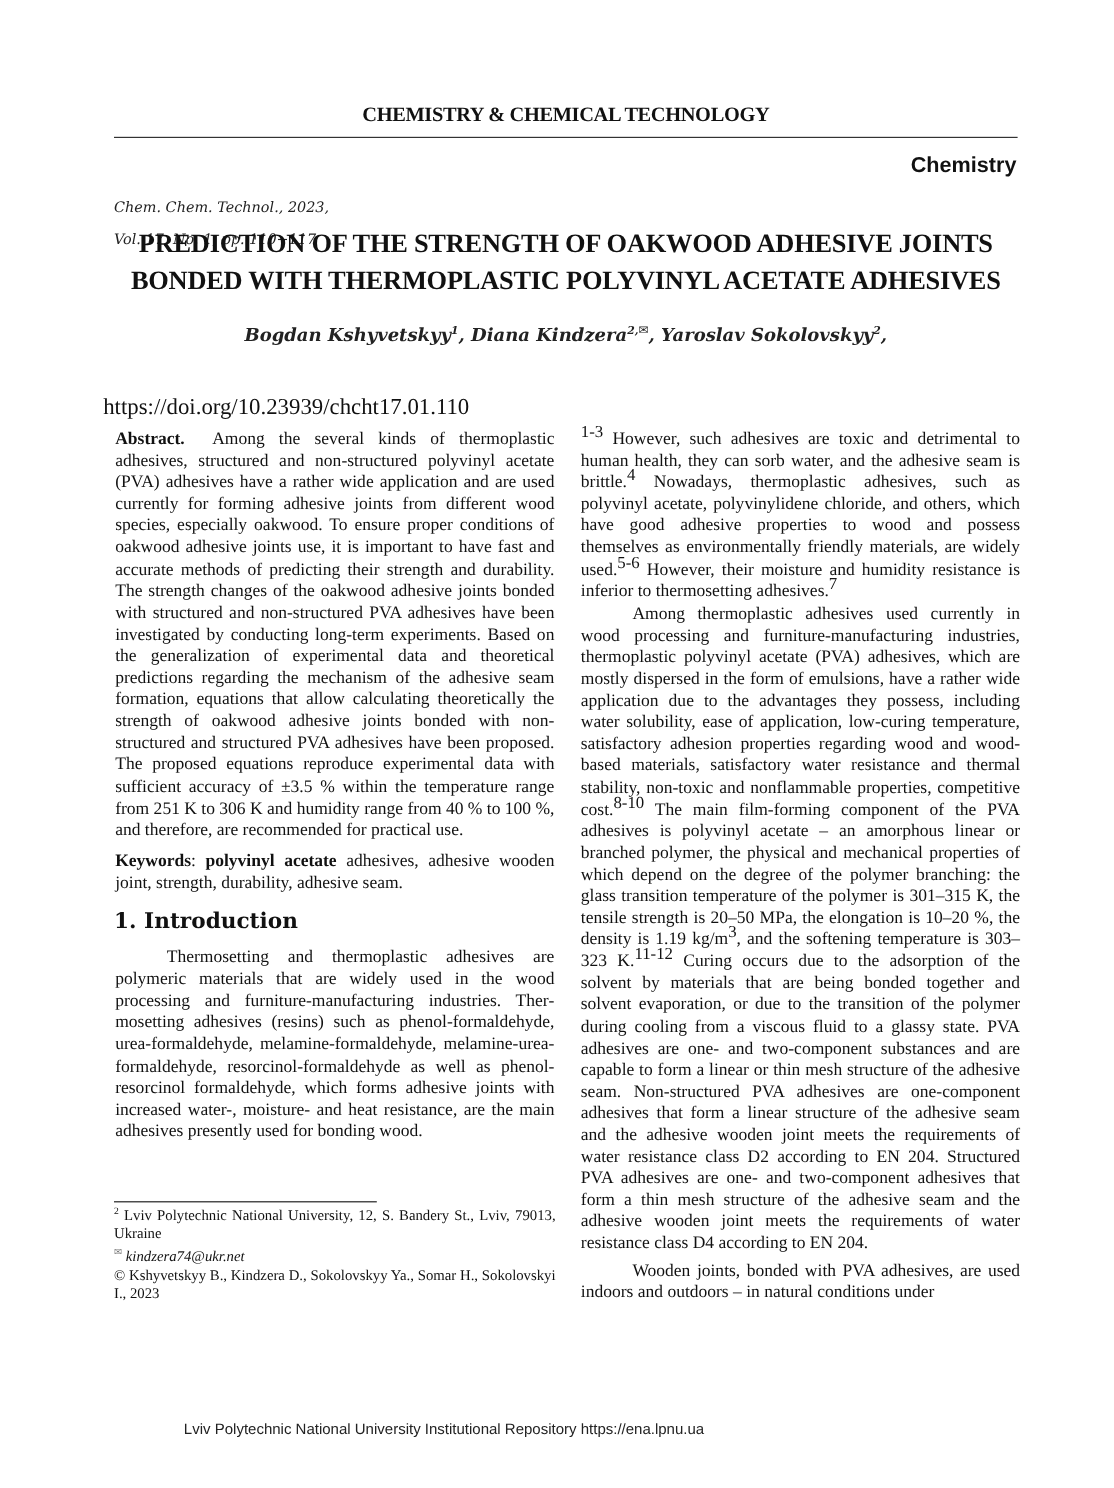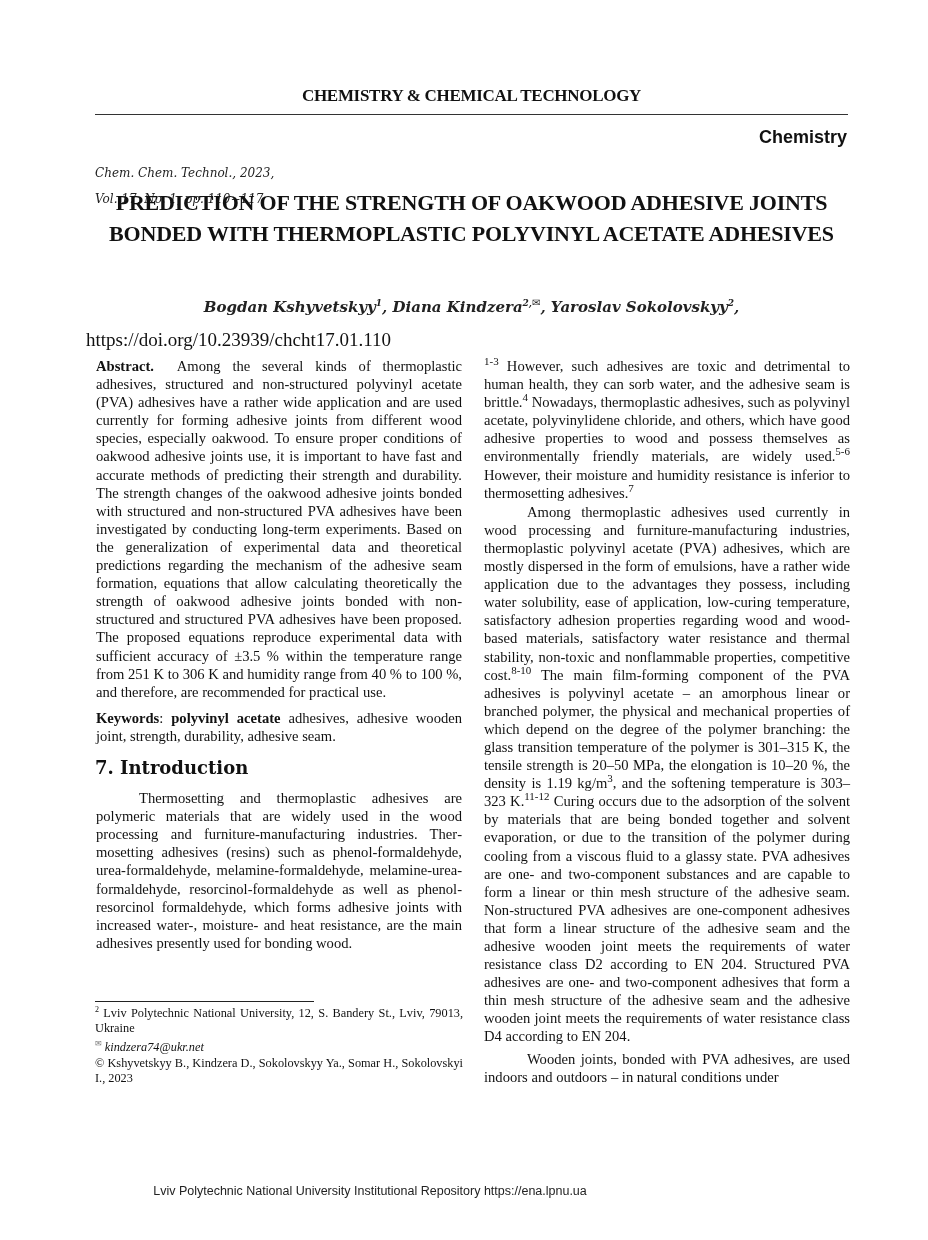--- a/index.html
+++ b/index.html
@@ -2,32 +2,32 @@
 <html><head>
 <meta charset="utf-8">
 <style>
   html, body { margin: 0; padding: 0; background: #ffffff; }
   body { width: 928px; height: 1240px; position: relative; overflow: hidden; color: #111; font-family: "Liberation Serif", serif; }
   .journal-header { position: absolute; left: 95px; top: 86px; width: 753px; text-align: center; font-family: "Liberation Serif", serif; font-weight: bold; font-size: 17px; letter-spacing: -0.3px; }
   .header-rule { position: absolute; left: 95px; top: 114px; width: 753px; height: 1px; background: #333; }
   .citation { position: absolute; left: 95px; top: 124px; font-family: "DejaVu Serif", serif; font-style: italic; font-size: 12px; line-height: 26px; color: #222; margin-top: 36px; }
   .section-tag { position: absolute; right: 81px; top: 124px; font-family: Liberation Sans, sans-serif; font-weight: bold; font-size: 18px; line-height: 26px; }
   .title { position: absolute; left: 95px; top: 187px; width: 753px; text-align: center; font-family: "Liberation Serif", serif; font-weight: bold; font-size: 22px; line-height: 31px; letter-spacing: -0.2px; }
-  .authors { position: absolute; left: 95px; top: 264px; width: 753px; text-align: center; font-family: "DejaVu Serif", serif; font-style: italic; font-weight: bold; font-size: 15px; line-height: 24px; color: #222; margin-top: 27px; }
+  .authors { position: absolute; left: 95px; top: 264px; width: 753px; text-align: center; font-family: "DejaVu Serif", serif; font-style: italic; font-weight: bold; font-size: 15px; line-height: 24px; color: #222; }
   .authors sup { font-size: 9px; }
   .mail-icon { font-size: 10px; font-style: normal; font-weight: normal; vertical-align: super; }
   .doi { position: absolute; left: 86px; top: 329px; font-family: "Liberation Serif", serif; font-size: 19px; }
   .col { position: absolute; top: 356px; width: 368px; font-size: 14.6px; line-height: 18.1px; text-align: justify; }
   .col-left { left: 95px; }
   .col-right { left: 483px; }
   .col p { margin: 1px; }
   .indent { text-indent: 43px; }
   .kw { margin-top: 8px !important; }
   .h1 { font-family: "DejaVu Serif", serif; font-weight: bold; font-size: 18px; margin: 14px 0 12px 0 !important; text-align: left; }
-  sup { font-size: 11px; line-height: 0; }
+  sup { font-size: 14px; line-height: 0; }
   .fn-rule { position: absolute; left: 95px; top: 1001px; width: 219px; height: 1px; background: #222; }
   .footnotes { position: absolute; left: 95px; top: 1006px; width: 368px; font-size: 12.3px; line-height: 15.2px; text-align: justify; }
   .footnotes p { margin: 0; }
   .footnotes sup { font-size: 8px; }
   .email { font-style: italic; }
   .small-mail { font-size: 8px; color: #777; vertical-align: super; }
   .page-footer { position: absolute; left: 0; top: 1184px; width: 740px; text-align: center; font-family: "Liberation Sans", sans-serif; font-size: 12.5px; color: #222; }
 </style>
 </head>
 <body>
@@ -52,21 +52,21 @@
     <span>Diana Kindzera</span><sup>2,</sup><span class="mail-icon">✉</span>,
     <span>Yaroslav Sokolovskyy</span><sup>2</sup>,
   </div>
 </div>
 
 <div class="doi">https://doi.org/10.23939/chcht17.01.110</div>
 
 <div class="col col-left">
   <p><b>Abstract.</b>&nbsp; <span>Among the several kinds of thermoplastic adhesives, structured and non-structured polyvinyl acetate (PVA) adhesives have a rather wide application and are used currently for forming adhesive joints from different wood species, especially oakwood. To ensure proper con­ditions of oakwood adhesive joints use, it is important to have fast and accurate methods of predicting their strength and durability. The strength changes of the oakwood ad­hesive joints bonded with structured and non-structured PVA adhesives have been investigated by conducting long-term experiments. Based on the generalization of experimental data and theoretical predictions regarding the mechanism of the adhesive seam formation, equations that allow calculating theoretically the strength of oak­wood adhesive joints bonded with non-structured and structured PVA adhesives have been proposed. The pro­posed equations reproduce experimental data with suffi­cient accuracy of ±3.5 % within the temperature range from 251 K to 306 K and humidity range from 40 % to 100 %, and therefore, are recommended for practical use.</span></p>
   <p class="kw"><b>Keywords</b>: <b>polyvinyl acetate</b><span> adhesives, adhesive wooden joint, strength, durability, adhesive seam.</span></p>
-  <p class="h1">7. Introduction</p>
+  <p class="h1">1. Introduction</p>
   <p class="indent">Thermosetting and thermoplastic adhesives are polymeric materials that are widely used in the wood processing and furniture-manufacturing industries. Ther­mosetting adhesives (resins) such as phenol-formal­dehyde, urea-formaldehyde, melamine-formaldehyde, melamine-urea-formaldehyde, resorcinol-formaldehyde as well as phenol-resorcinol formaldehyde, which forms adhesive joints with increased water-, moisture- and heat resistance, are the main adhesives presently used for bonding wood.</p>
 </div>
 
 <div class="col col-right">
   <p><sup>1-3</sup><span> However, such adhesives are toxic and detrimental to human health, they can sorb water, and the adhesive seam is brittle.</span><sup>4</sup><span> Nowadays, thermoplastic adhe­sives, such as polyvinyl acetate, polyvinylidene chloride, and others, which have good adhesive properties to wood and possess themselves as environmentally friendly materials, are widely used.</span><sup>5-6</sup><span> However, their moisture and humidity resistance is inferior to thermo­setting adhesives.</span><sup>7</sup></p>
   <p class="indent"><span>Among thermoplastic adhesives used currently in wood processing and furniture-manufacturing industries, thermoplastic polyvinyl acetate (PVA) adhesives, which are mostly dispersed in the form of emulsions, have a rather wide application due to the advantages they possess, includ­ing water solubility, ease of application, low-curing tem­perature, satisfactory adhesion properties regarding wood and wood-based materials, satisfactory water resistance and thermal stability, non-toxic and nonflammable properties, competitive cost.</span><sup>8-10</sup><span> The main film-forming component of the PVA adhesives is polyvinyl acetate – an amorphous linear or branched polymer, the physical and mechanical properties of which depend on the degree of the polymer branching: the glass transition temperature of the polymer is 301–315 K, the tensile strength is 20–50 MPa, the elonga­tion is 10–20 %, the density is 1.19 kg/m</span><sup>3</sup><span>, and the softening temperature is 303–323 K.</span><sup>11-12</sup><span> Curing occurs due to the adsorption of the solvent by materials that are being bonded together and solvent evaporation, or due to the transition of the polymer during cooling from a viscous fluid to a glassy state. PVA adhesives are one- and two-component sub­stances and are capable to form a linear or thin mesh struc­ture of the adhesive seam. Non-structured PVA adhesives are one-component adhesives that form a linear structure of the adhesive seam and the adhesive wooden joint meets the requirements of water resistance class D2 according to EN 204. Structured PVA adhesives are one- and two-compo­nent adhesives that form a thin mesh structure of the adhe­sive seam and the adhesive wooden joint meets the re­quirements of water resistance class D4 according to EN 204.</span></p>
   <p class="indent" style="margin-top:4px;">Wooden joints, bonded with PVA adhesives, are used indoors and outdoors – in natural conditions under</p>
 </div>
 
 <div class="fn-rule"></div>

